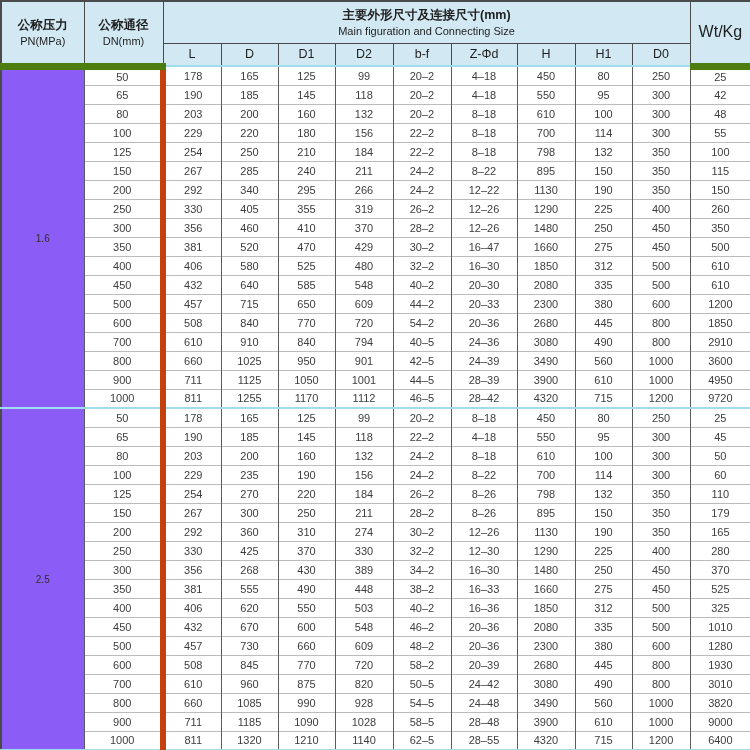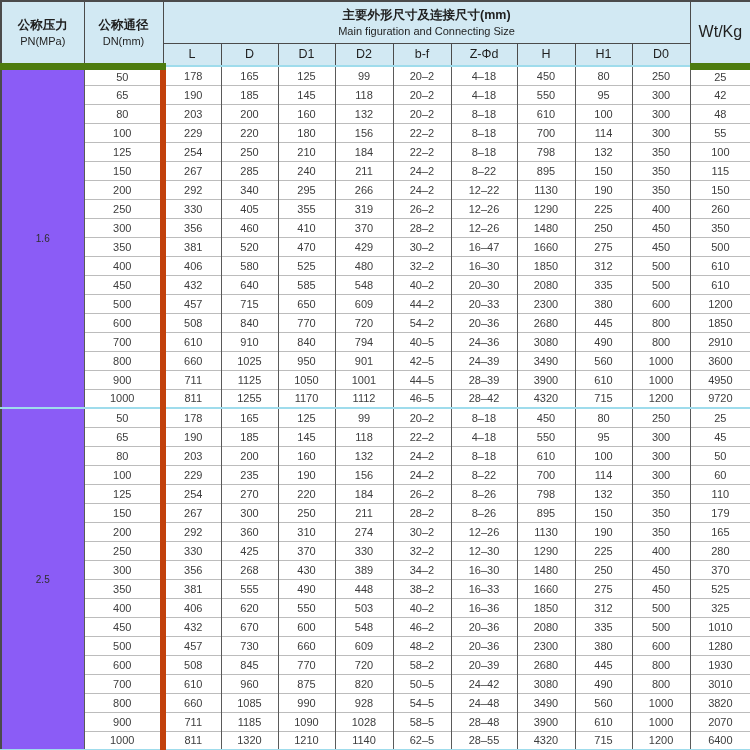--- a/index.html
+++ b/index.html
@@ -551,21 +551,21 @@
           <td class="dn-cell">900</td>
           <td class="num after-dn">711</td>
           <td class="num">1185</td>
           <td class="num">1090</td>
           <td class="num">1028</td>
           <td class="num">58–5</td>
           <td class="num">28–48</td>
           <td class="num">3900</td>
           <td class="num">610</td>
           <td class="num">1000</td>
-          <td class="num">2070</td>
+          <td class="num">9000</td>
         </tr>
         <tr>
           <td class="dn-cell">1000</td>
           <td class="num after-dn">811</td>
           <td class="num">1320</td>
           <td class="num">1210</td>
           <td class="num">1140</td>
           <td class="num">62–5</td>
           <td class="num">28–55</td>
           <td class="num">4320</td>

